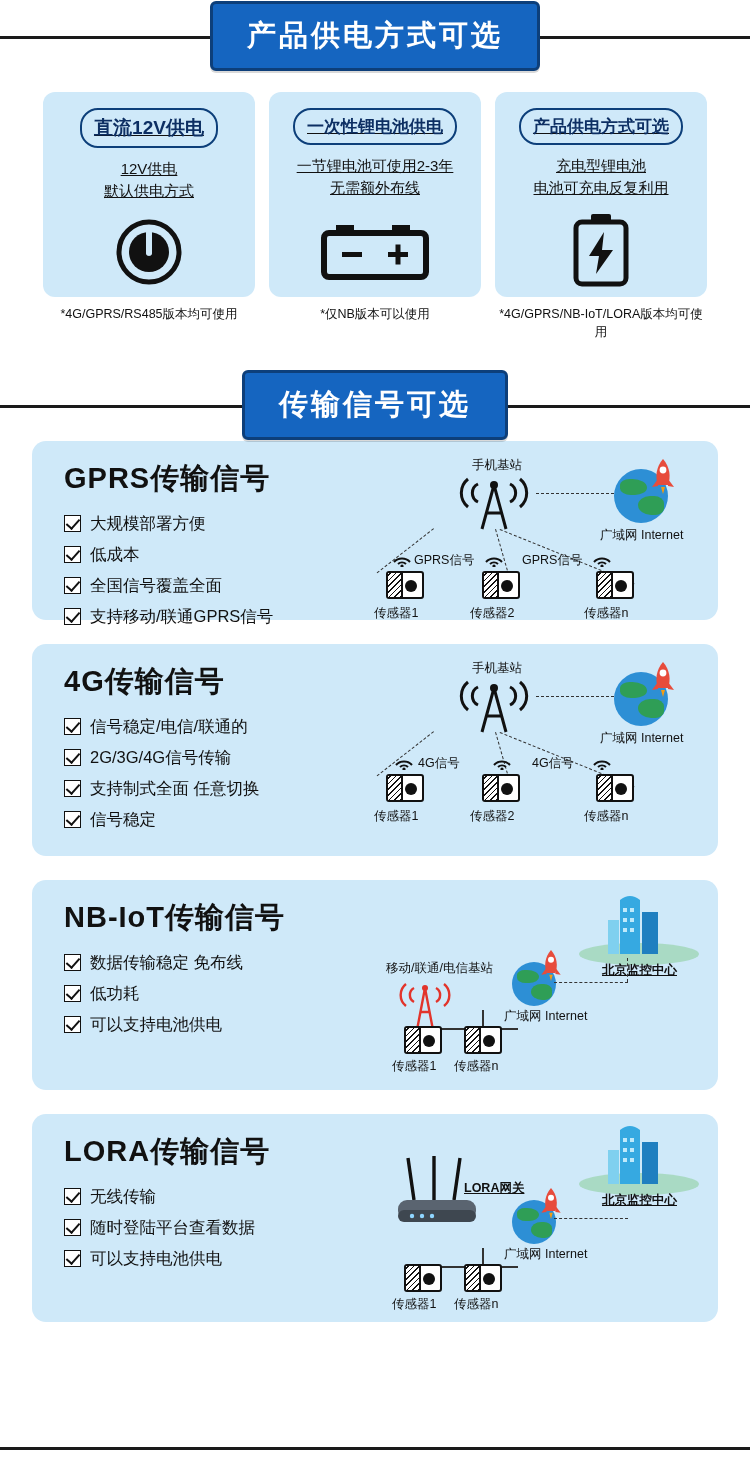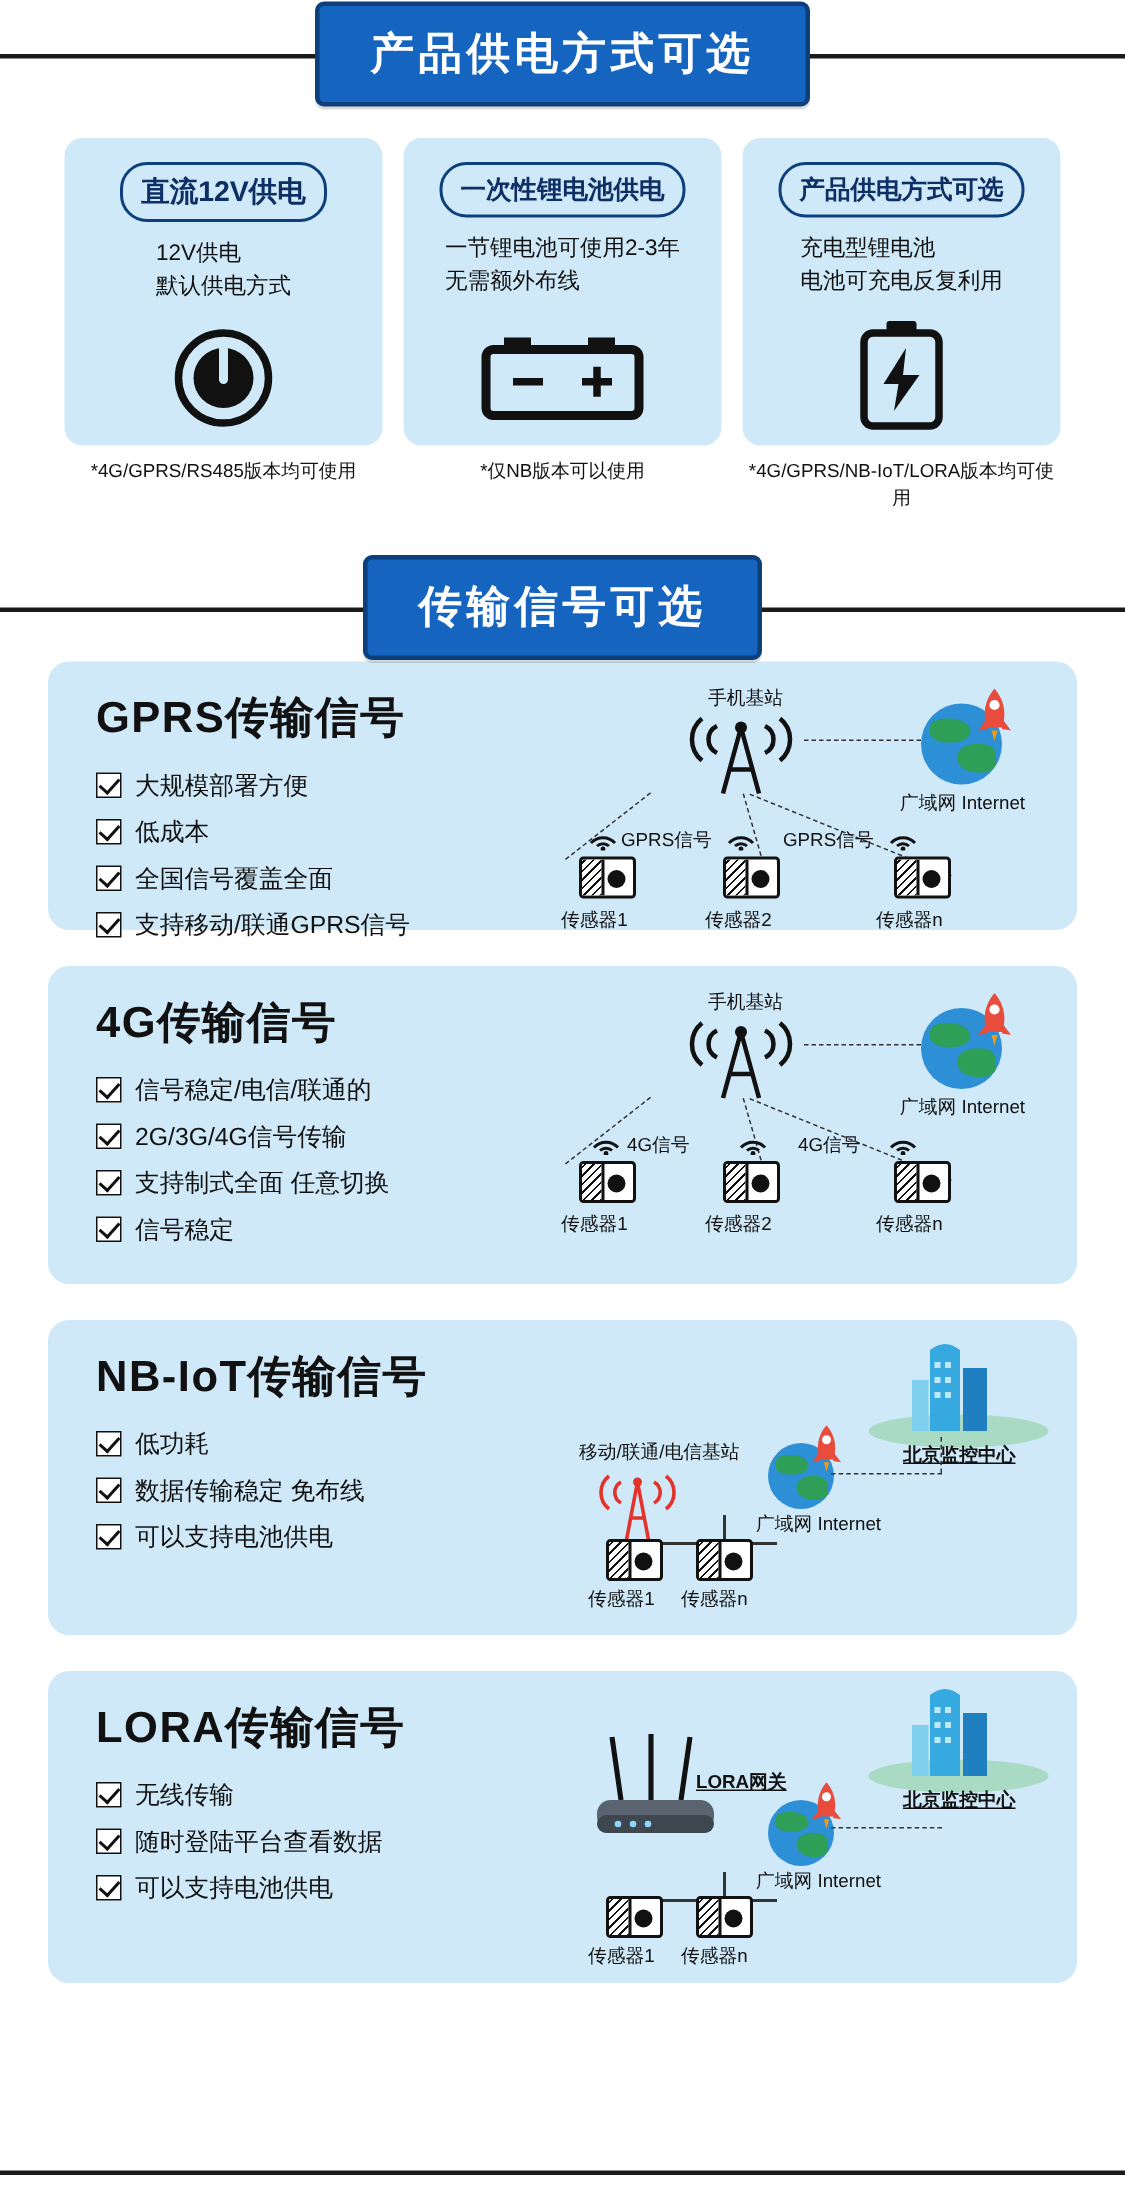--- a/index.html
+++ b/index.html
@@ -52,37 +52,38 @@
   .power-col { width: 212px; display: flex; flex-direction: column; align-items: center; }
   .power-card {
     width: 212px;
     height: 205px;
     background: #cfe9f9;
     border-radius: 12px;
     display: flex;
     flex-direction: column;
     align-items: center;
     padding-top: 16px;
+    text-decoration: underline;
   }
   .power-title {
     border: 2px solid #0d3f7a;
     border-radius: 18px;
     background: #cfe9f9;
     color: #0d2f63;
     font-size: 19px;
     font-weight: bold;
     padding: 5px 12px;
     white-space: nowrap;
   }
   .power-title.small { font-size: 17px; }
   .power-desc {
     margin-top: 10px;
     font-size: 15px;
     line-height: 1.45;
-    text-align: left;
+    text-align: center;
     color: #111;
   }
   .power-icon {
     margin-top: auto;
     margin-bottom: 12px;
     height: 70px;
     display: flex;
     align-items: center;
     justify-content: center;
   }
@@ -436,25 +437,25 @@
       <div class="dlabel" style="left:220px; top:146px;">传感器n</div>
     </div>
   </div>
 </div>
 
 <div class="signal-card" style="height:210px">
   <div class="signal-left">
     <div class="signal-title">NB-IoT传输信号</div>
     <div class="feature">
         <span class="chk"></span>
+        <span>数据传输稳定 免布线</span>
+      </div>
+    <div class="feature">
+        <span class="chk"></span>
         <span>低功耗</span>
-      </div>
-    <div class="feature">
-        <span class="chk"></span>
-        <span>数据传输稳定 免布线</span>
       </div>
     <div class="feature">
         <span class="chk"></span>
         <span>可以支持电池供电</span>
       </div>
   </div>
   <div class="signal-right">
     <div class="diagram">
 
       <svg style="position:absolute; left:210px; top:-6px;" width="130" height="76" viewBox="0 0 130 76">

